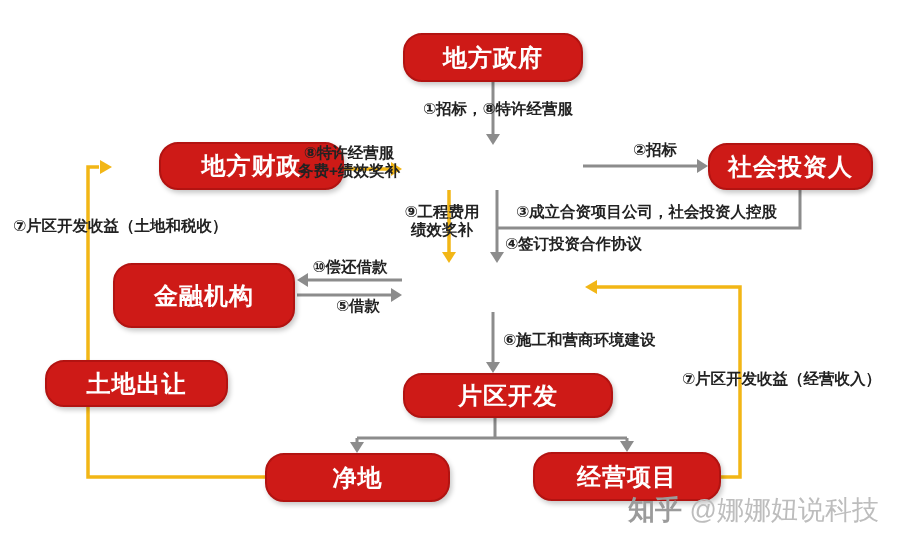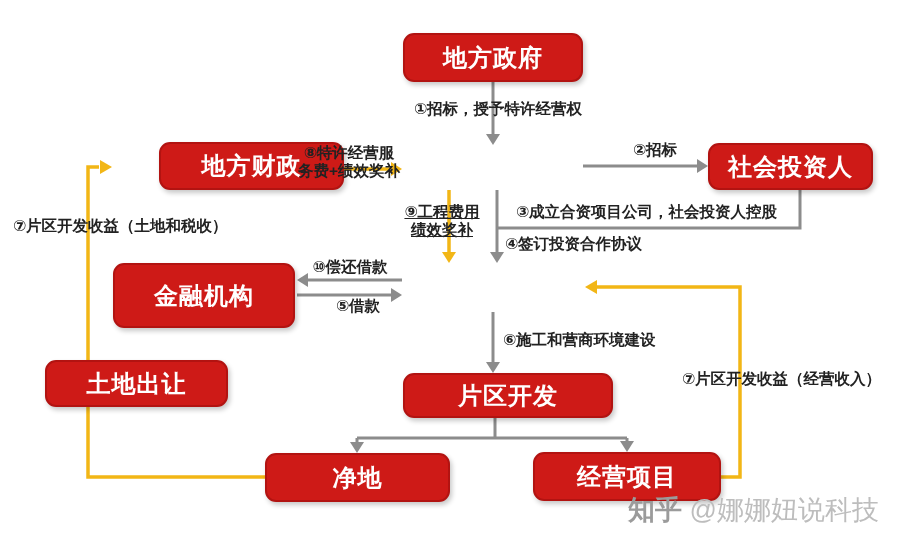--- a/index.html
+++ b/index.html
@@ -9,21 +9,21 @@
   }
   html,body{margin:0;padding:0;}
   .stage{position:relative;width:900px;height:535px;background:var(--background);
     overflow:hidden;font-family:"Liberation Sans","DejaVu Sans",sans-serif;}
   svg.wires{position:absolute;left:0;top:0;}
   .gline{stroke:var(--flow-gray);stroke-width:3;fill:none;}
   .ghead{fill:var(--flow-gray);stroke:none;}
   .yline{stroke:var(--flow-yellow);stroke-width:3.5;fill:none;}
   .yhead{fill:var(--flow-yellow);stroke:none;}
   .node{position:absolute;background:var(--box-fill);border:2px solid var(--box-border);
-    border-radius:11px;display:flex;align-items:center;justify-content:center;
+    border-radius:19px;display:flex;align-items:center;justify-content:center;
     color:var(--box-text);font-size:24px;font-weight:bold;letter-spacing:1px;
     box-shadow:2px 3px 5px rgba(0,0,0,0.22);box-sizing:border-box;}
   .elabel{position:absolute;color:var(--label);font-size:15.5px;font-weight:600;
     white-space:nowrap;line-height:17.5px;}
   .elabel.center{text-align:center;}
   .elabel.pre{white-space:pre-line;}
   .watermark{position:absolute;left:628px;top:492px;font-size:27px;white-space:nowrap;}
   .wm-zhihu{color:var(--watermark-zhihu);font-weight:bold;}
   .wm-handle{color:var(--watermark-handle);}
 </style>
@@ -79,31 +79,31 @@
   <div class="node" style="left:403px;top:373px;width:210px;height:45px;">
     <span>片区开发</span>
   </div>
   <div class="node" style="left:265px;top:453px;width:185px;height:49px;">
     <span>净地</span>
   </div>
   <div class="node" style="left:533px;top:452px;width:188px;height:49px;">
     <span>经营项目</span>
   </div>
 
-  <div class="elabel center" style="left:398px;top:100px;width:200px;">①招标，授予特许经营权</div>
+  <div class="elabel center" style="left:398px;top:100px;width:200px;">①招标，⑧特许经营服</div>
   <div class="elabel center" style="left:605px;top:141px;width:100px;">②招标</div>
   <div class="elabel" style="left:516px;top:203px;">③成立合资项目公司，社会投资人控股</div>
   <div class="elabel" style="left:505px;top:235px;">④签订投资合作协议</div>
   <div class="elabel center" style="left:320px;top:297px;width:76px;">⑤借款</div>
   <div class="elabel" style="left:503px;top:331px;">⑥施工和营商环境建设</div>
   <div class="elabel" style="left:13px;top:217px;">⑦片区开发收益（土地和税收）</div>
   <div class="elabel" style="left:682px;top:370px;">⑦片区开发收益（经营收入）</div>
   <div class="elabel center pre" style="left:292px;top:144px;width:114px;">⑧特许经营服
 务费+绩效奖补</div>
-  <div class="elabel center pre" style="left:400px;top:203px;width:84px;text-decoration:underline;">⑨工程费用
+  <div class="elabel center pre" style="left:400px;top:203px;width:84px;">⑨工程费用
 绩效奖补</div>
   <div class="elabel center" style="left:302px;top:258px;width:96px;">⑩偿还借款</div>
 
   <div class="watermark">
     <span class="wm-zhihu">知乎</span>
     <span class="wm-handle">@娜娜妞说科技</span>
   </div>
 
 </div>
 

